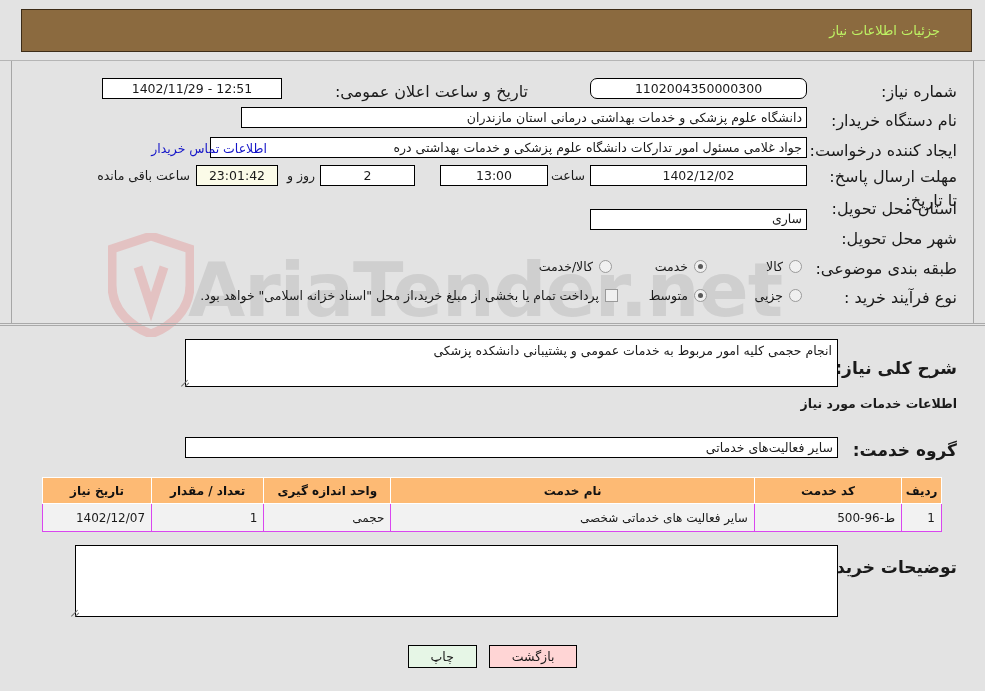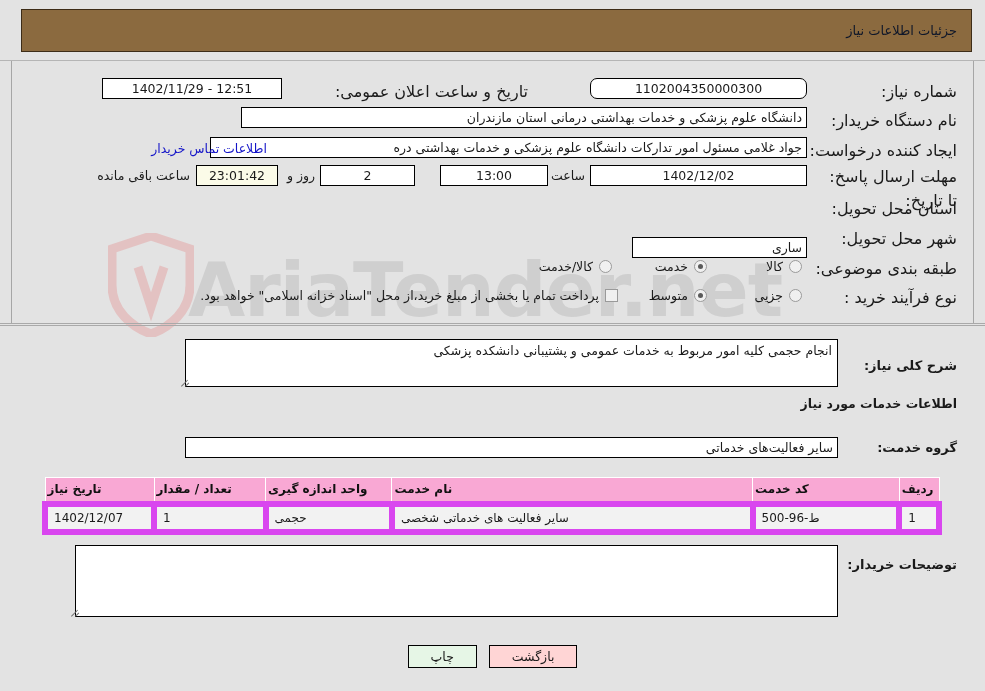--- a/index.html
+++ b/index.html
@@ -46,22 +46,22 @@
   #header-bar {
     position: absolute;
     left: 21px; top: 9px;
     width: 951px; height: 43px;
     background: #8b6a3f;
     border: 1px solid #3d2c17;
     z-index: 2;
   }
   #header-bar .title {
     position: absolute;
-    right: 14px; top: 13px;
-    color: #0f172a;
+    right: 31px; top: 13px;
+    color: #bef264;
     font-size: 13px;
   }
 
   
   .panel {
     position: absolute;
     left: 0;
     width: 985px;
     z-index: 2;
   }
@@ -183,48 +183,48 @@
   }
 
   .section-title {
     position: absolute;
     font-weight: bold;
     font-size: 12.5px;
   }
   .bold-label {
     position: absolute;
     font-weight: bold;
-    font-size: 13px;
+    font-size: 17px;
     white-space: nowrap;
   }
 
   
   #svc-table {
     position: absolute;
     left: 42px; top: 477px;
     width: 900px;
     border-collapse: collapse;
     font-size: 12px;
     z-index: 2;
   }
   #svc-table th {
-    background: #f9a8d4;
+    background: #fdba74;
     border: 1px solid #ffffff;
     font-weight: bold;
     color: #111;
     height: 26px;
     padding: 2px 2px;
-    text-align: left;
+    text-align: center;
   }
   #svc-table td {
     background: #f2f2f2;
-    border: 6px solid #d946ef;
+    border: 1px solid #d946ef;
     height: 28px;
     padding: 2px 6px;
-    text-align: left;
+    text-align: right;
     color: #1a1a1a;
   }
 
   
   #btn-row {
     position: absolute;
     left: 0; top: 645px;
     width: 985px;
     text-align: center;
     z-index: 3;
@@ -278,21 +278,21 @@
   <div class="plain" style="right:400px; top:107px;">ساعت</div>
   <div class="fld" style="right:437px; top:104px; width:108px;">13:00</div>
   <div class="fld" style="right:570px; top:104px; width:95px;">2</div>
   <div class="plain" style="right:670px; top:107px;">روز و</div>
   <div class="fld beige" style="right:707px; top:104px; width:82px;">23:01:42</div>
   <div class="plain" style="right:795px; top:107px;">ساعت باقی مانده</div>
 
   <div class="lbl" style="right:28px; top:138px;">استان محل تحویل:</div>
 
   <div class="lbl" style="right:28px; top:168px;">شهر محل تحویل:</div>
-  <div class="fld rt" style="right:178px; top:176px; width:175px;">ساری</div>
+  <div class="fld rt" style="right:178px; top:148px; width:217px;font-family:Liberation Serif, serif;">ساری</div>
 
   <div class="lbl" style="right:28px; top:198px;">طبقه بندی موضوعی:</div>
   <span class="radio" style="right:183px; top:199px;"></span>
   <div class="plain" style="right:202px; top:198px;">کالا</div>
   <span class="radio on" style="right:278px; top:199px;"></span>
   <div class="plain" style="right:297px; top:198px;">خدمت</div>
   <span class="radio" style="right:373px; top:199px;"></span>
   <div class="plain" style="right:392px; top:198px;">کالا/خدمت</div>
 
   <div class="lbl" style="right:28px; top:227px;">نوع فرآیند خرید :</div>

